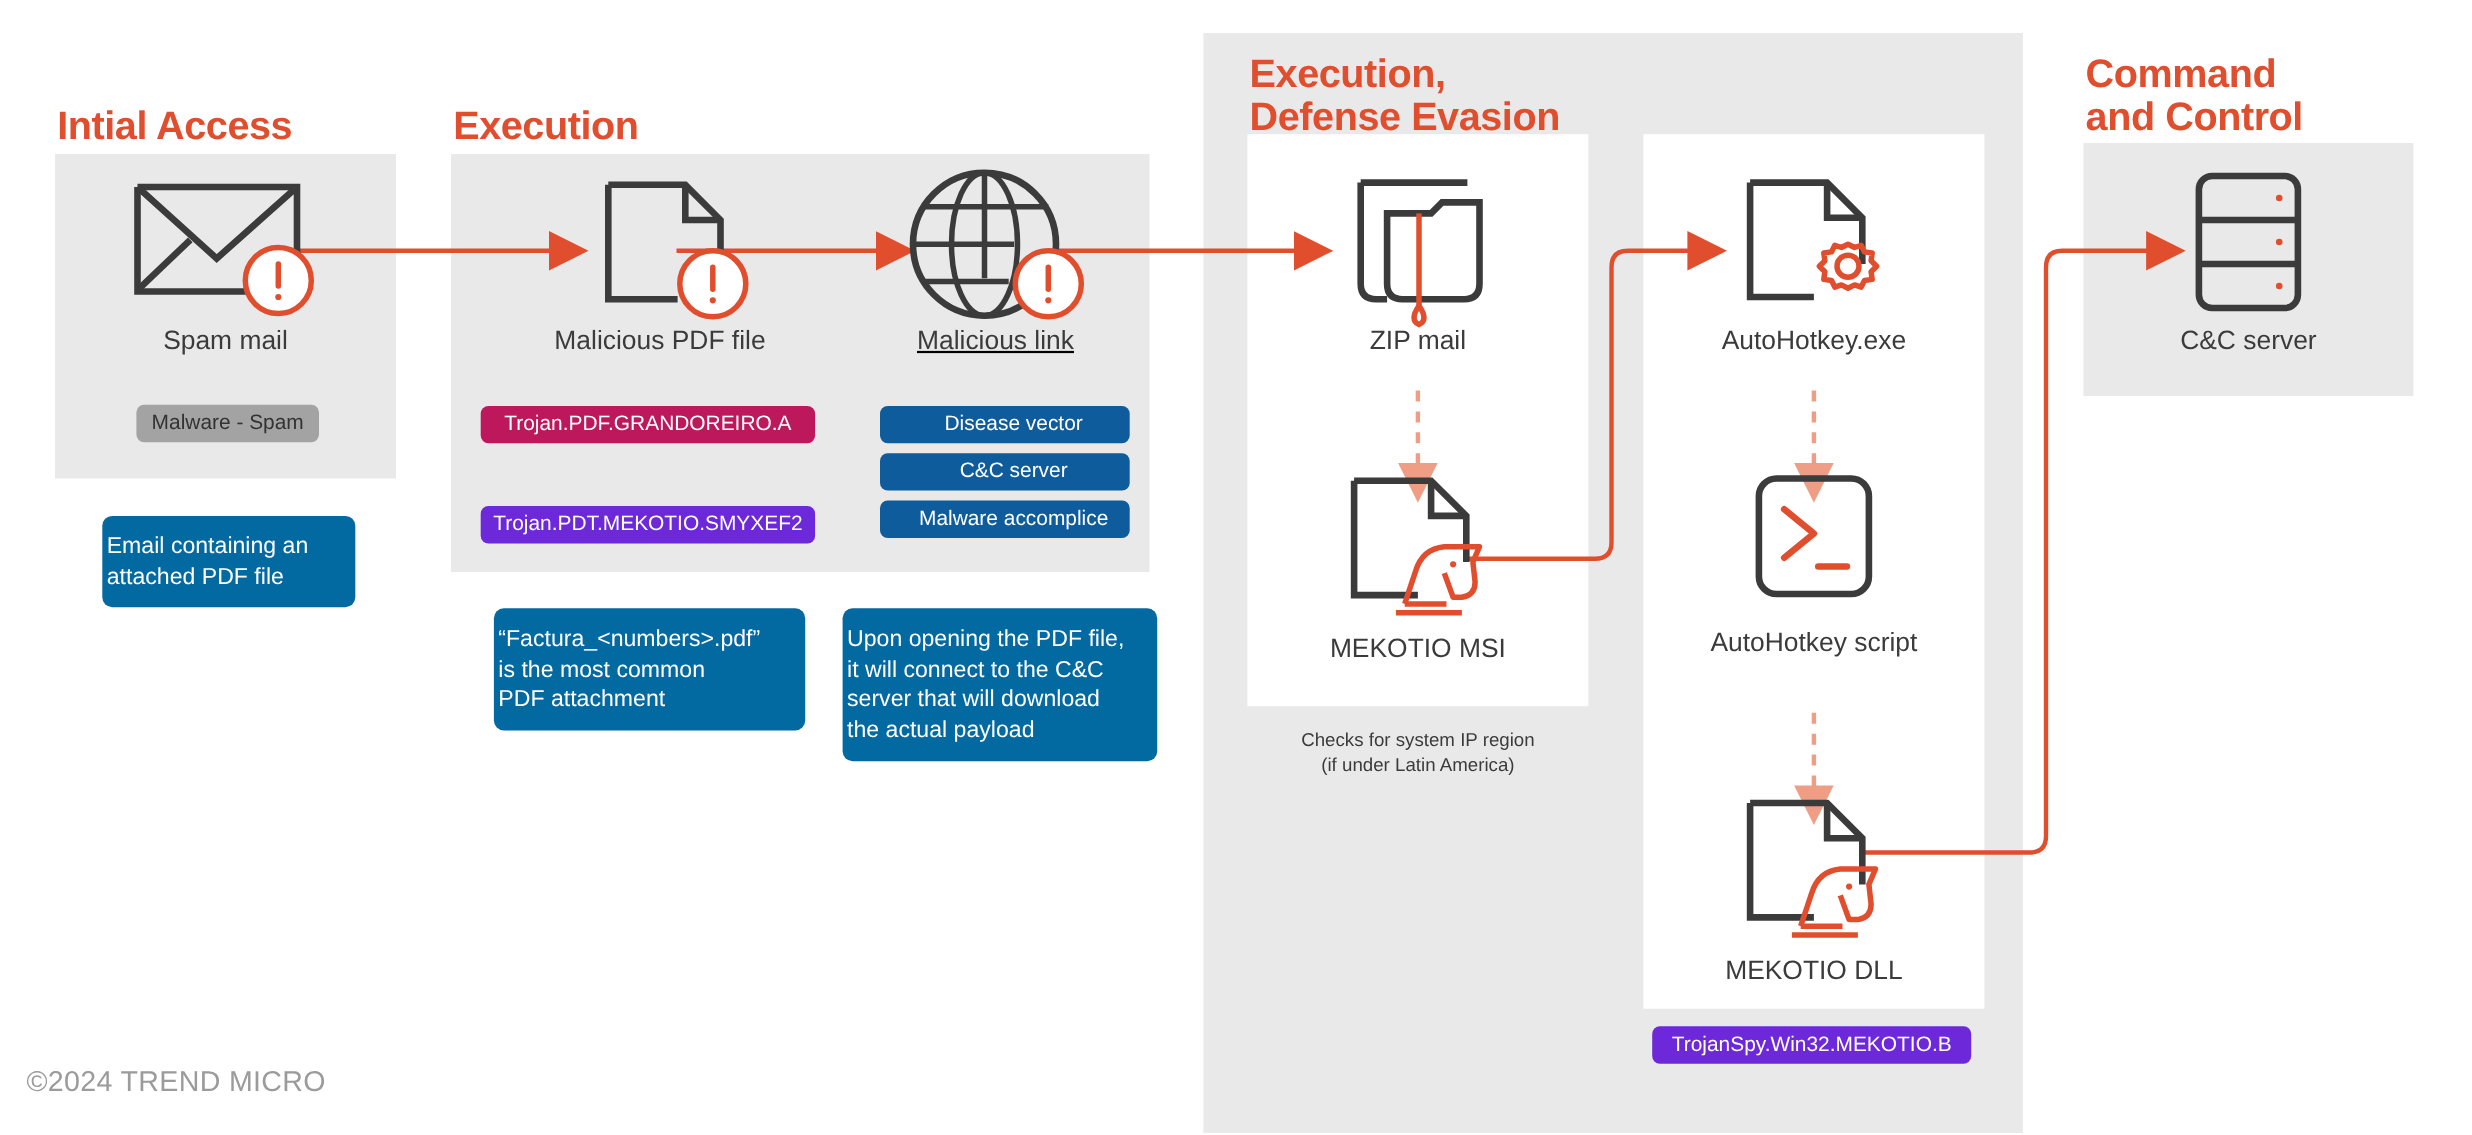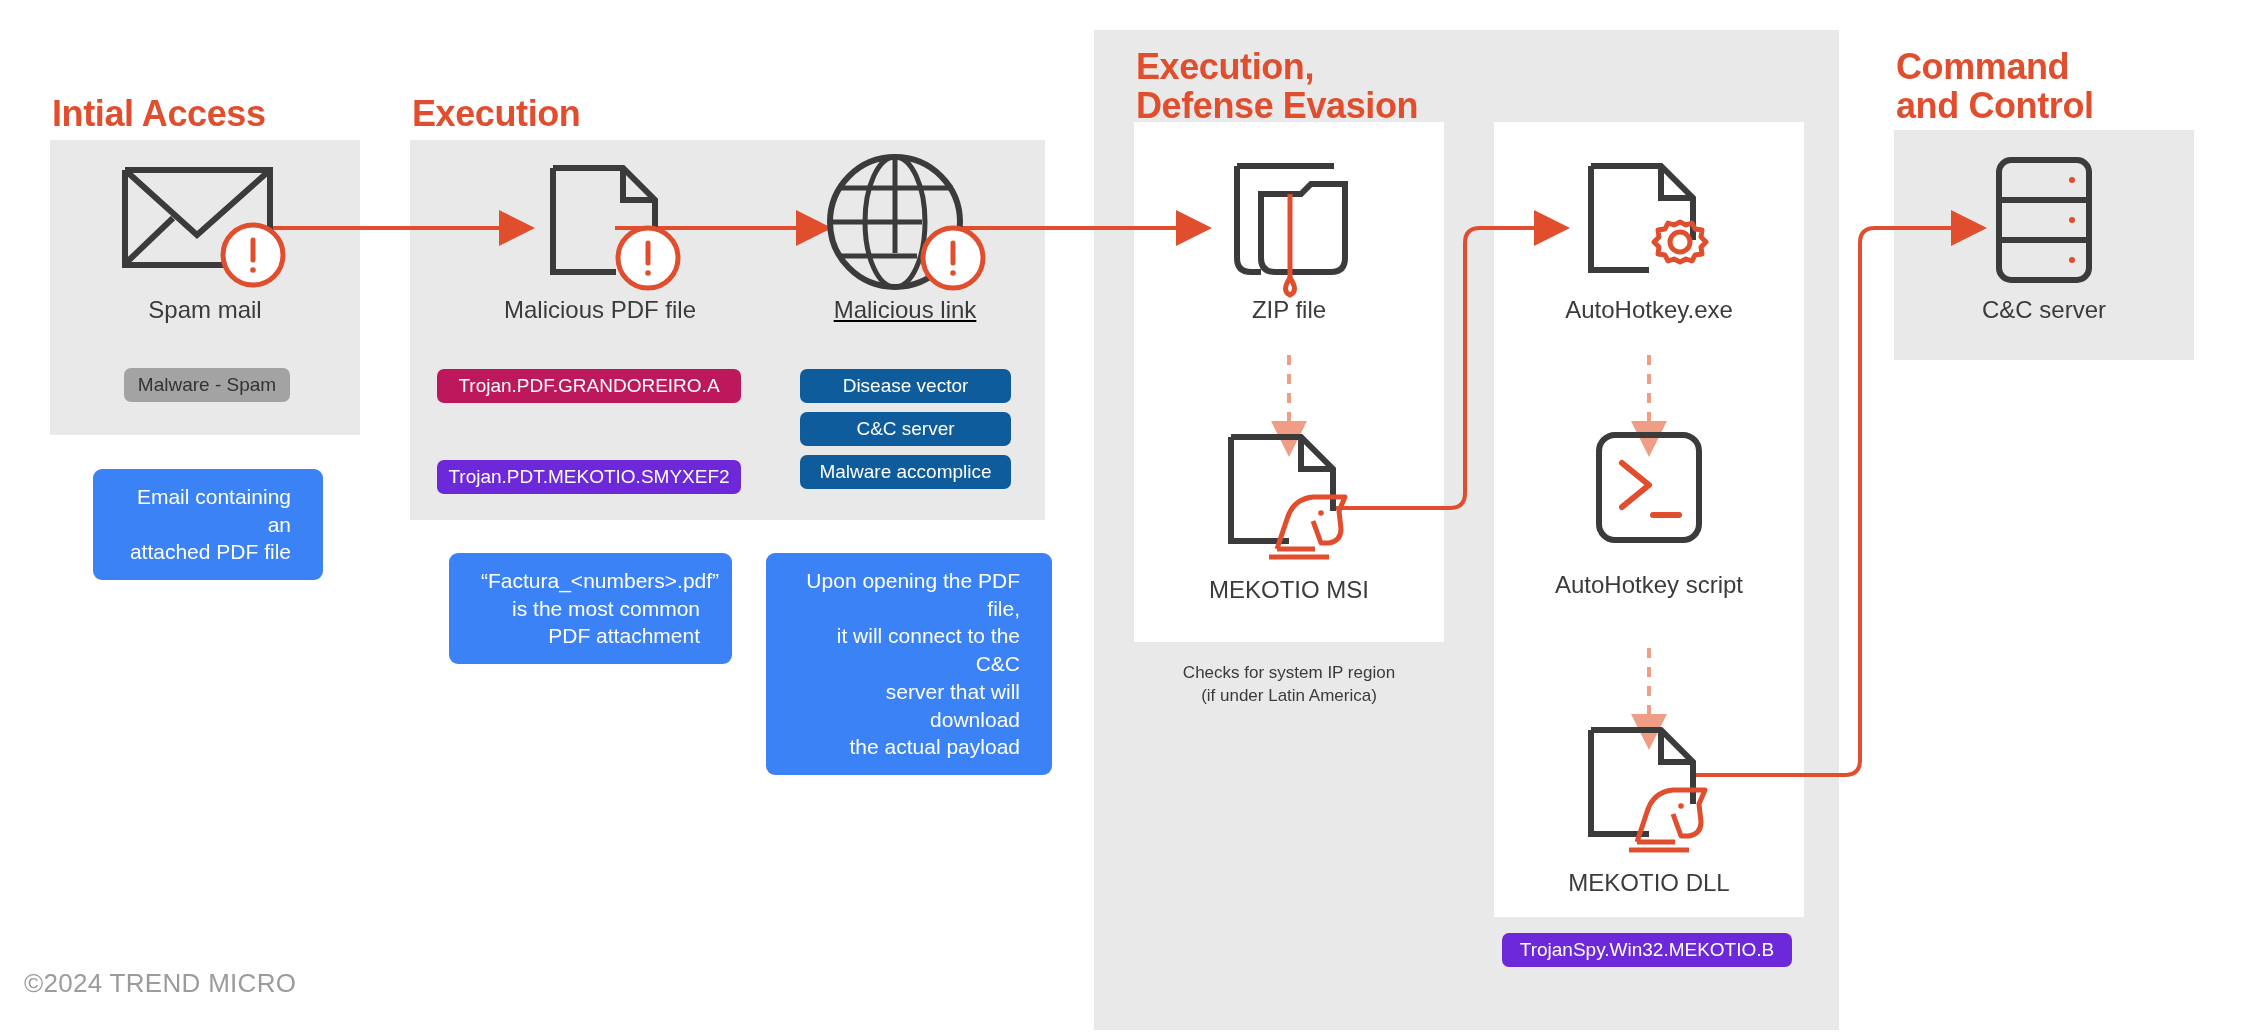--- a/index.html
+++ b/index.html
@@ -40,33 +40,33 @@
     color:#fff;
     font-size:19px;
     text-align:center;
     line-height:34px;
     height:34px;
     white-space:nowrap;
   }
   .badge.yellow{background:#a3a3a3;color:#333;}
   .badge.red{background:#be185d;}
   .badge.salmon{background:#6d28d9;margin-top:48px;}
-  .badge.blue{background:#0f5c9c;}
+  .badge.blue{background:#0f5c9c;padding-left:16px;}
   .badge.green{background:#6d28d9;}
 
   
   .tip{
     position:absolute;
-    background:#3b82f6;
+    background:#0369a1;
     color:#fff;
     border-radius:9px;
     font-size:21px;
     line-height:1.32;
-    text-align:right;
-    padding:14px 32px;
+    text-align:left;
+    padding:14px 4px;
     box-sizing:border-box;
     white-space:pre-line;
   }
 
   
   .caption{
     position:absolute;
     font-size:17px;
     color:#3b3b3b;
     text-align:center;
@@ -184,21 +184,21 @@
 the actual payload</div>
 
 <div class="node" style="left:1189px;top:150px;width:200px;">
   <svg width="200" height="140" viewBox="0 0 200 140">
     <path d="M48,16 L145,16" fill="none" stroke="#3b3b3b" stroke-width="6"></path>
     <path d="M48,16 L48,108 Q48,122 62,122 L72,122" fill="none" stroke="#3b3b3b" stroke-width="6"></path>
     <path d="M72,44 L112,44 L122,34 L156,34 L156,108 Q156,122 142,122 L86,122 Q72,122 72,108 Z" fill="none" stroke="#3b3b3b" stroke-width="6"></path>
     <path d="M101,44 L101,128" fill="none" stroke="#e04e2e" stroke-width="5"></path>
     <path d="M101,128 Q92,141 101,145 Q110,141 101,128 Z" fill="none" stroke="#e04e2e" stroke-width="5"></path>
   </svg>
-  <div class="node-label">ZIP file</div>
+  <div class="node-label">ZIP mail</div>
 </div>
 
 <div class="node" style="left:1189px;top:425px;width:200px;">
   <svg width="200" height="145" viewBox="0 0 200 145">
     <path d="M42,12 L112,12 L144,44 L144,86" fill="none" stroke="#3b3b3b" stroke-width="6"></path>
     <path d="M42,12 L42,116 L100,116" fill="none" stroke="#3b3b3b" stroke-width="6"></path>
     <path d="M112,12 L112,44 L144,44" fill="none" stroke="#3b3b3b" stroke-width="6"></path>
     <path d="M88,124 L98,94 Q104,74 124,72 L156,72 L150,86 L152,104 Q152,116 140,118 L132,118 L124,96" fill="none" stroke="#e04e2e" stroke-width="5" stroke-linejoin="round"></path>
     <path d="M88,124 L126,124" fill="none" stroke="#e04e2e" stroke-width="5"></path>
     <path d="M80,132 L140,132" fill="none" stroke="#e04e2e" stroke-width="5"></path>

